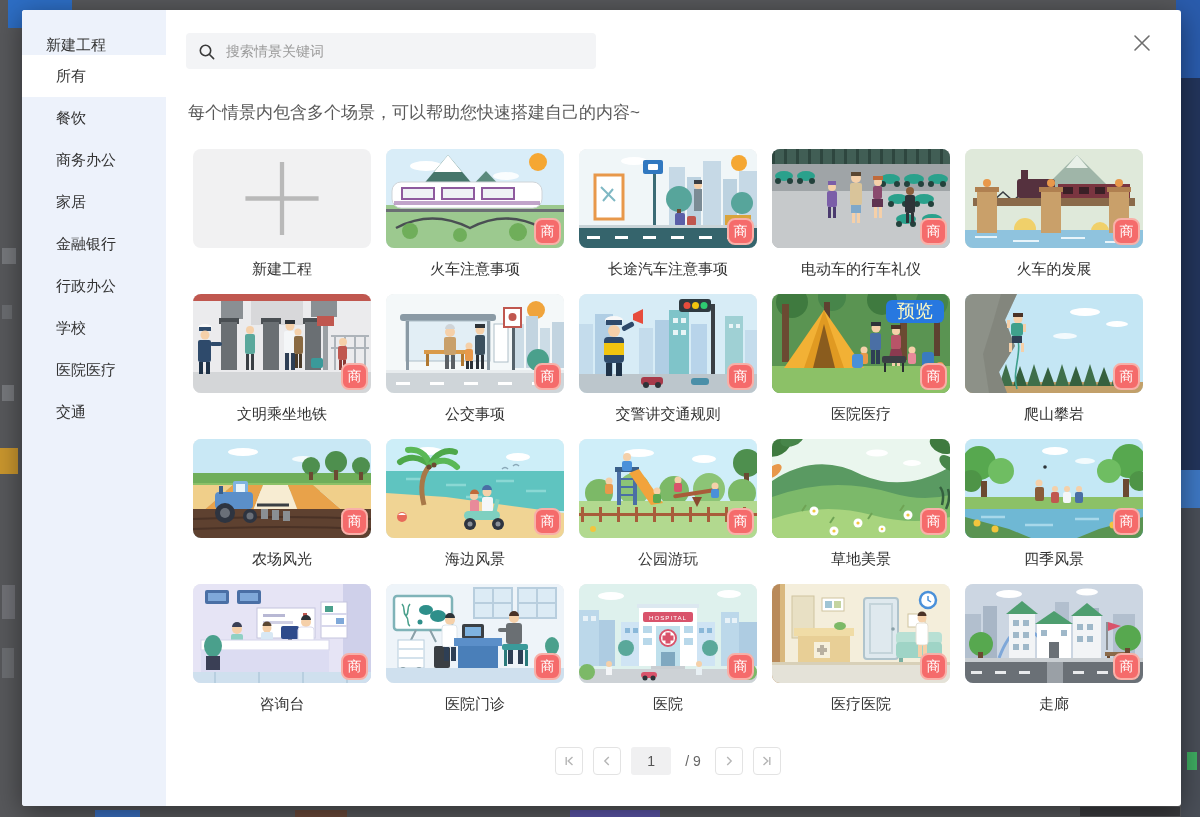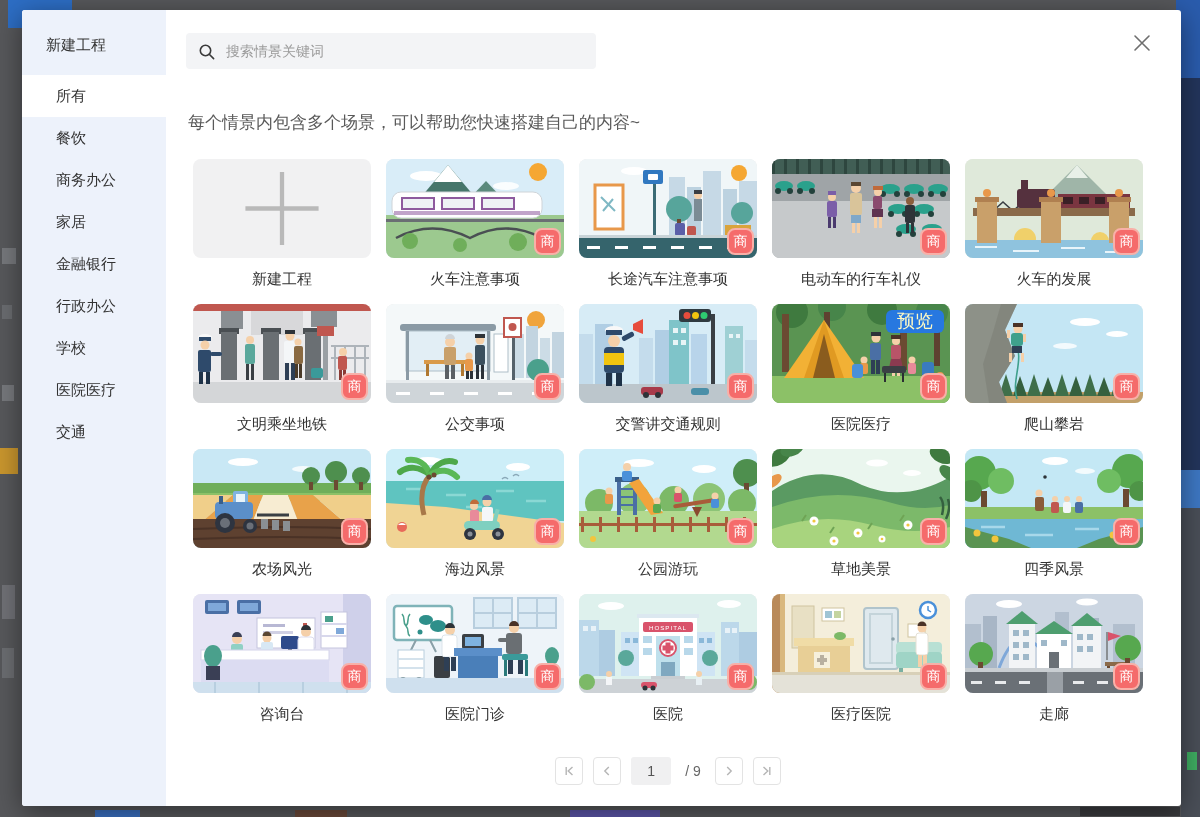--- a/index.html
+++ b/index.html
@@ -4,32 +4,32 @@
 <style>
   html,body{margin:0;padding:0}
   body{width:1200px;height:817px;position:relative;overflow:hidden;background:#57585b;
        font-family:"Liberation Sans",sans-serif;-webkit-font-smoothing:antialiased}
   .bgfrag{position:absolute}
   
   .modal{position:absolute;left:22px;top:10px;width:1159px;height:796px;background:#fff;
          border-radius:3px;box-shadow:0 6px 28px rgba(0,0,0,.45);display:flex;overflow:hidden}
   .sidebar{width:144px;background:#edf2fb;flex-shrink:0}
   .side-header{padding:26px 0 0 24px;font-size:15px;color:#333}
-  .side-list{margin-top:20px}
+  .side-list{}
   .side-item{height:42px;line-height:42px;padding-left:34px;font-size:15px;color:#333;cursor:pointer}
   .side-item.active{background:#fff}
   .content{flex:1;position:relative;padding:23px 0 0 20px;box-sizing:border-box}
   .search-box{width:410px;height:36px;background:#f3f4f6;border-radius:4px;display:flex;
               align-items:center;padding:0 12px;box-sizing:border-box}
   .search-box svg{margin-right:9px;flex-shrink:0}
   .search-box input{border:none;background:transparent;outline:none;font-size:14px;color:#333;
                     width:100%;font-family:inherit}
   .search-box input::placeholder{color:#9b9b9b}
   .close-btn{position:absolute;top:22px;right:28px;width:22px;height:22px;cursor:pointer}
-  .subtitle{margin:42px 0 0 2px;font-size:17px;color:#595959;height:24px}
+  .subtitle{margin:32px 0 0 2px;font-size:17px;color:#595959;height:24px}
   .grid{margin:24px 0 0 7px;display:grid;grid-template-columns:repeat(5,178px);
         column-gap:15px;row-gap:14px}
   .card{cursor:pointer;width:178px}
   .thumb{position:relative;width:178px;height:99px;border-radius:8px;overflow:hidden;background:#eaeaea}
   .thumb>svg{display:block;width:100%;height:100%}
   .thumb-new{background:#f1f1f2;display:flex;align-items:center;justify-content:center}
   .badge-com{position:absolute;bottom:3px;right:3px;width:23px;height:23px;background:#f56b6b;
              border:2px solid #f8b0a8;border-radius:8px;color:#fff;font-size:14px;
              display:flex;align-items:center;justify-content:center}
   .badge-prev{position:absolute;top:6px;right:6px;background:#2778e0;border-radius:6px;color:#fef9c3;

